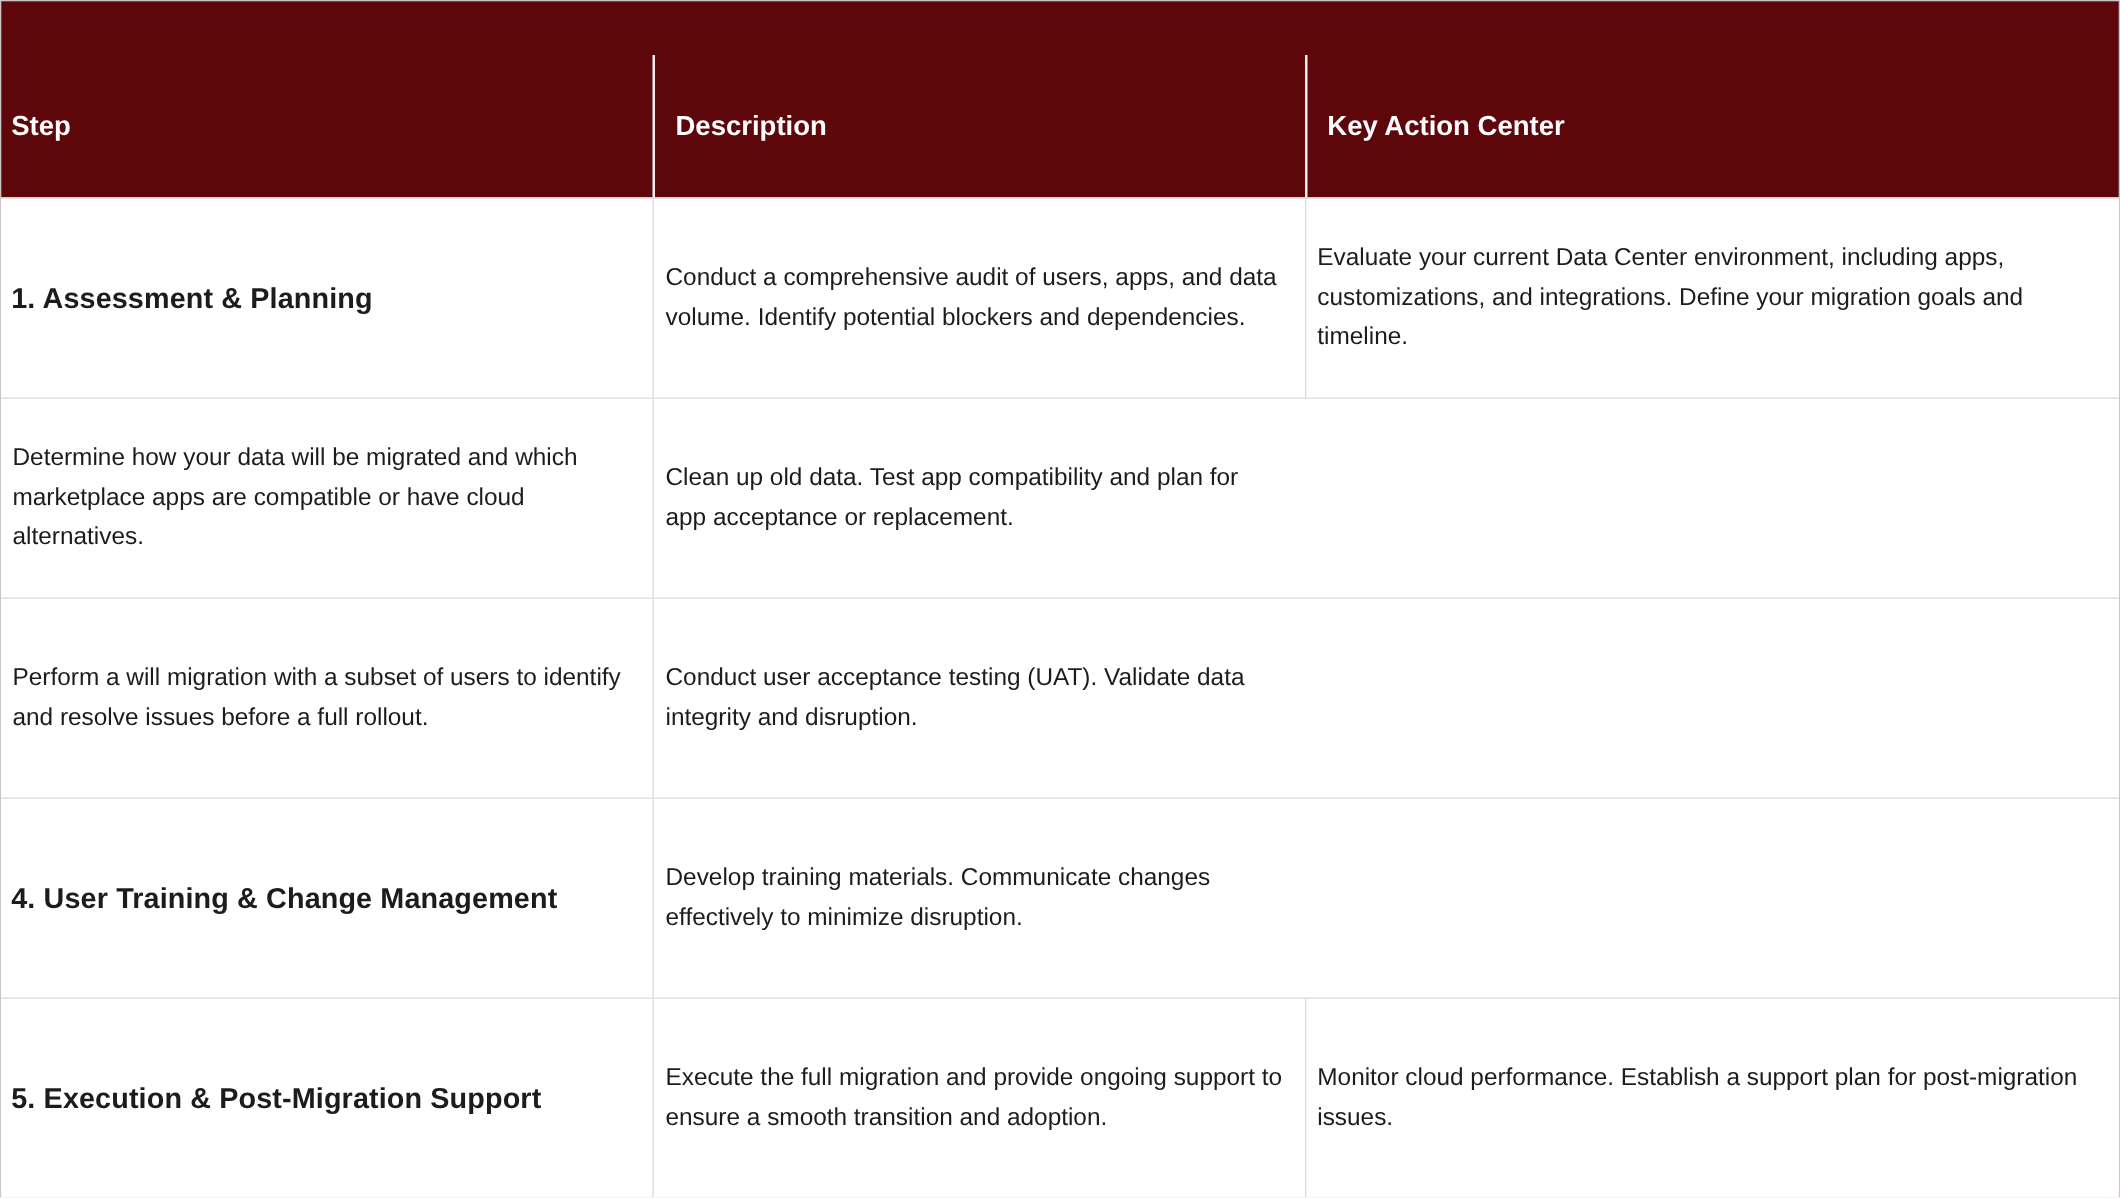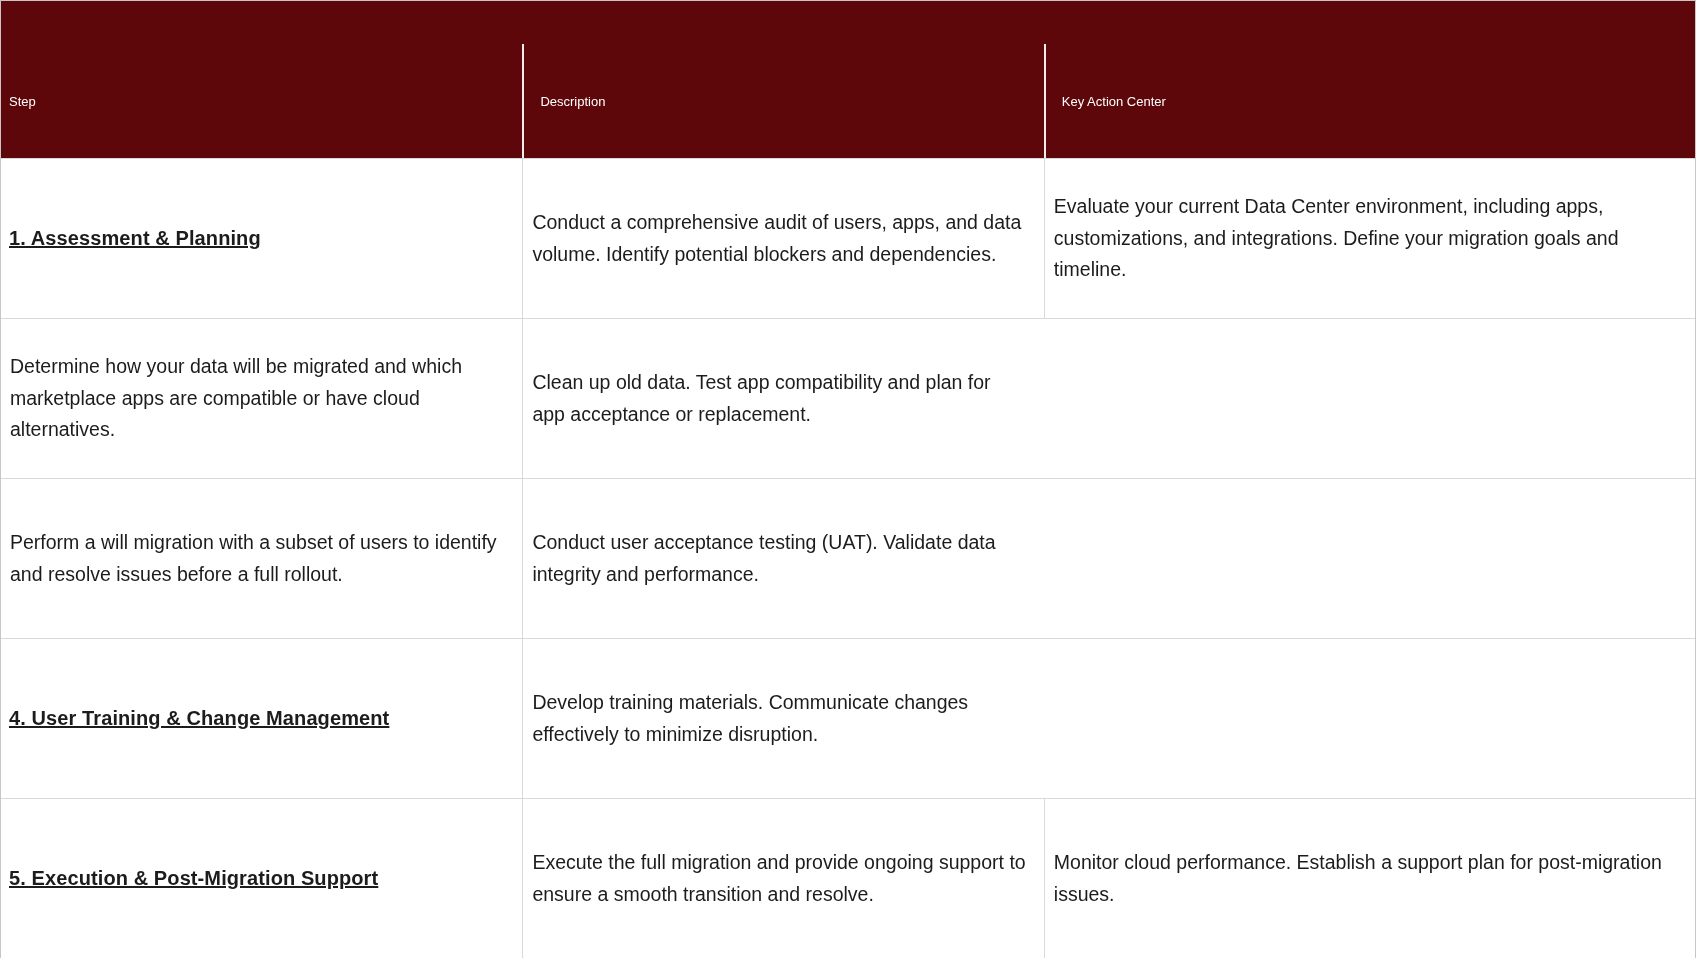--- a/index.html
+++ b/index.html
@@ -39,38 +39,37 @@
     height:160px;
     background:var(--body-bg);
     border-top:1px solid var(--row-border);
   }
   .cell{
     display:flex;
     align-items:center;
     overflow:hidden;
   }
   .row.header .cell{
-    font-weight:normal;
-    font-size:13px;
+    font-weight:bold;
+    font-size:22px;
     padding:0 14px 0 8px;
     margin-top:43px;
   }
   .row.header .cell + .cell{
     border-left:2px solid var(--header-divider);
     padding-left:16px;
   }
   .row.body-row .cell + .cell{
     border-left:1px solid var(--row-border);
   }
   .cell.step{
     font-weight:bold;
-    font-size:20px;
+    font-size:23px;
     padding:0 14px 0 8px;
     letter-spacing:0.1px;
-    text-decoration:underline;
   }
   .cell.desc, .cell.actions{
     font-size:19.5px;
     line-height:1.62;
     padding:0 18px 0 9px;
   }
 </style>
 </head>
 <body>
 
@@ -88,27 +87,27 @@
     <div class="cell desc">Evaluate your current Data Center environment, including apps, customizations, and integrations. Define your migration goals and timeline.</div>
   </div>
 
   <div class="row body-row">
     <div class="cell desc">Determine how your data will be migrated and which marketplace apps are compatible or have cloud alternatives.</div>
     <div class="cell actions">Clean up old data. Test app compatibility and plan for app acceptance or replacement.</div>
   </div>
 
   <div class="row body-row">
     <div class="cell desc">Perform a will migration with a subset of users to identify and resolve issues before a full rollout.</div>
-    <div class="cell actions">Conduct user acceptance testing (UAT). Validate data integrity and performance.</div>
+    <div class="cell actions">Conduct user acceptance testing (UAT). Validate data integrity and disruption.</div>
   </div>
 
   <div class="row body-row">
     <div class="cell step">4. User Training &amp; Change Management</div>
     <div class="cell actions">Develop training materials. Communicate changes effectively to minimize disruption.</div>
   </div>
 
   <div class="row body-row">
     <div class="cell step">5. Execution &amp; Post-Migration Support</div>
-    <div class="cell desc">Execute the full migration and provide ongoing support to ensure a smooth transition and resolve.</div>
+    <div class="cell desc">Execute the full migration and provide ongoing support to ensure a smooth transition and adoption.</div>
     <div class="cell actions">Monitor cloud performance. Establish a support plan for post-migration issues.</div>
   </div>
 
 </div>
 
 </body></html>

